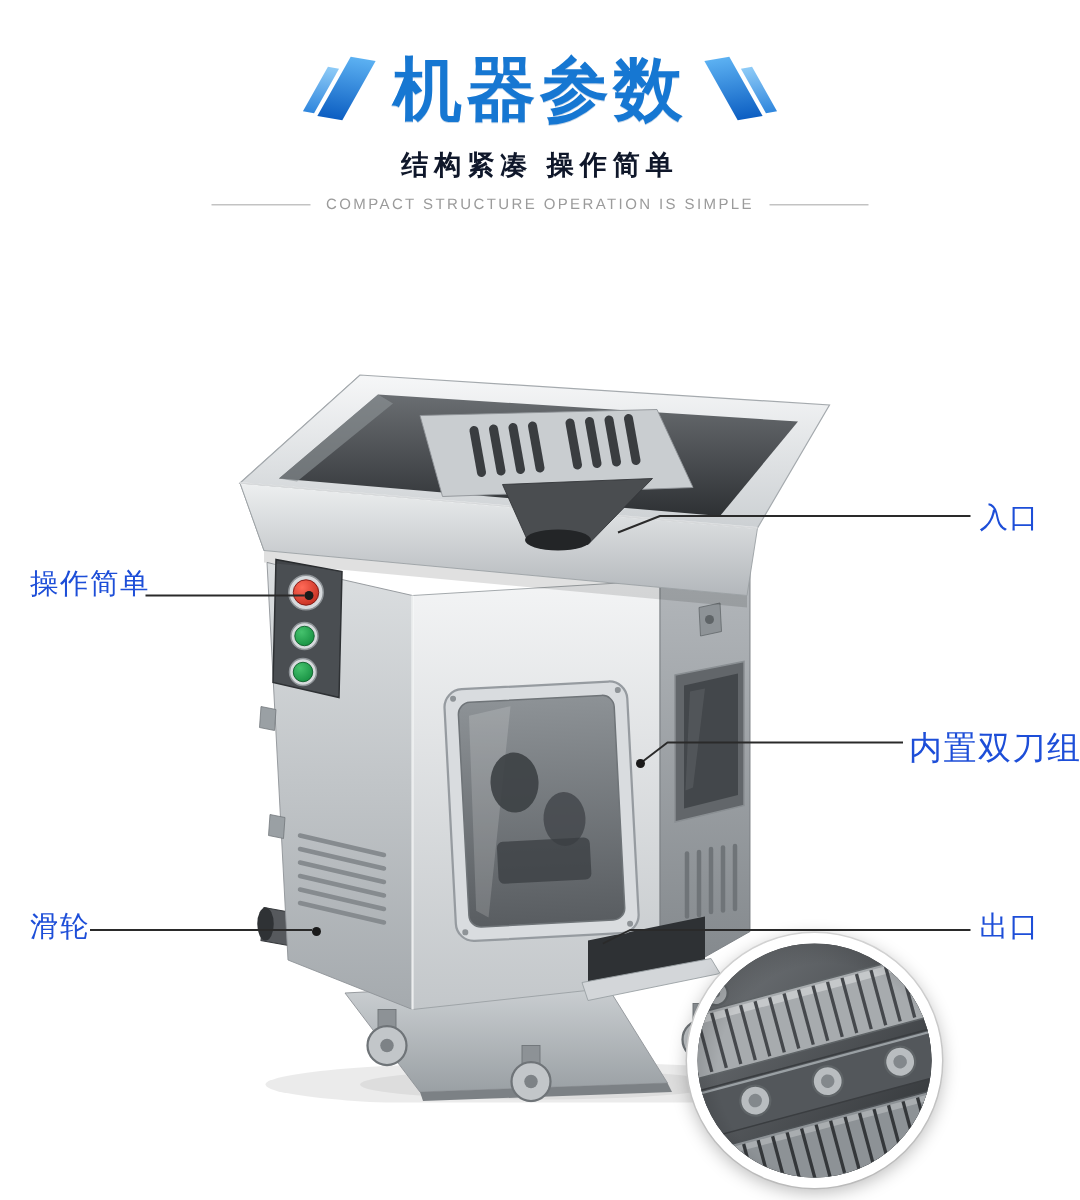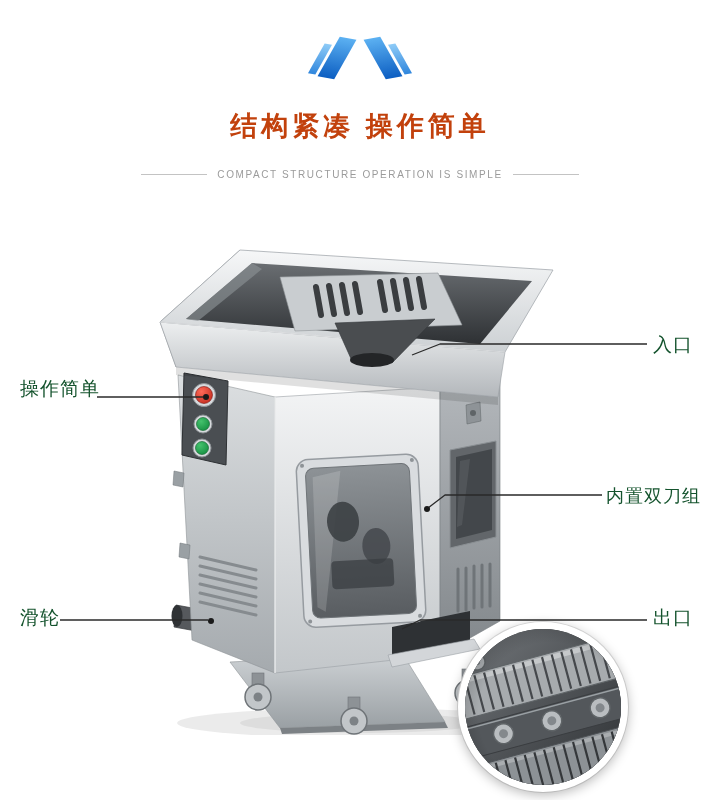--- a/index.html
+++ b/index.html
@@ -20,51 +20,52 @@
     content:""; position:absolute; left:6px; top:2px; width:18px; height:40px;
     background:linear-gradient(180deg,#5cb1f2,#0c5ec2);
     transform:skewX(-22deg) rotate(9deg);
   }
   .ribbon::after {
     content:""; position:absolute; left:-6px; top:8px; width:8px; height:30px;
     background:linear-gradient(180deg,#8ecbf7,#2f86dd);
     transform:skewX(-22deg) rotate(9deg);
   }
   .ribbon.rt { transform:scaleX(-1); }
-  .sub-title { margin-top:28px; font-size:27px; font-weight:bold; color:#c2410c; letter-spacing:4px; }
-  .en-row { margin-top:25px; display:flex; justify-content:center; align-items:center; gap:10px; }
+  .sub-title { margin-top:16px; font-size:18px; font-weight:bold; color:#0f172a; letter-spacing:4px; }
+  .en-row { margin-top:9px; display:flex; justify-content:center; align-items:center; gap:10px; }
   .en-row .rule { width:66px; height:1px; background:#c3c3c3; }
   .en-text { font-size:10px; color:#9b9b9b; letter-spacing:1.6px; }
   
   .figure { position:absolute; inset:0; }
   .machine-svg { position:absolute; left:130px; top:225px; width:460px; height:510px; }
   .overlay-svg { position:absolute; left:0; top:0; width:720px; height:800px; pointer-events:none; }
-  .callout { position:absolute; font-size:19px; color:#14532d; letter-spacing:1px; white-space:nowrap; }
+  .callout { position:absolute; font-size:19px; color:#1d4ed8; letter-spacing:1px; white-space:nowrap; }
   .co-inlet   { left:653px; top:332px; }
   .co-button  { left:20px;  top:376px; }
-  .co-blade   { left:606px; top:484px; font-size:18px; }
+  .co-blade   { left:606px; top:484px; font-size:22px; }
   .co-caster  { left:20px;  top:605px;text-align:right; }
   .co-outlet  { left:653px; top:605px;font-family:Liberation Serif, serif; }
   
   .inset {
     position:absolute; left:458px; top:622px; width:170px; height:170px;
     border:7px solid #ffffff; border-radius:50%; overflow:hidden;
     box-shadow:0 3px 12px rgba(0,0,0,.28), 0 0 0 1px #e3e3e3;
     background:#3a3d40;
   }
   .inset svg { display:block; width:170px; height:170px; }
 </style>
 </head>
 <body>
 
 <div class="page">
 
   <div class="hdr">
     <div class="title-row">
       <span class="ribbon"></span>
+      <div class="big-title">机器参数</div>
       <span class="ribbon rt"></span>
     </div>
     <div class="sub-title">结构紧凑 操作简单</div>
     <div class="en-row">
       <span class="rule"></span>
       <span class="en-text">COMPACT STRUCTURE OPERATION IS SIMPLE</span>
       <span class="rule"></span>
     </div>
   </div>
 

